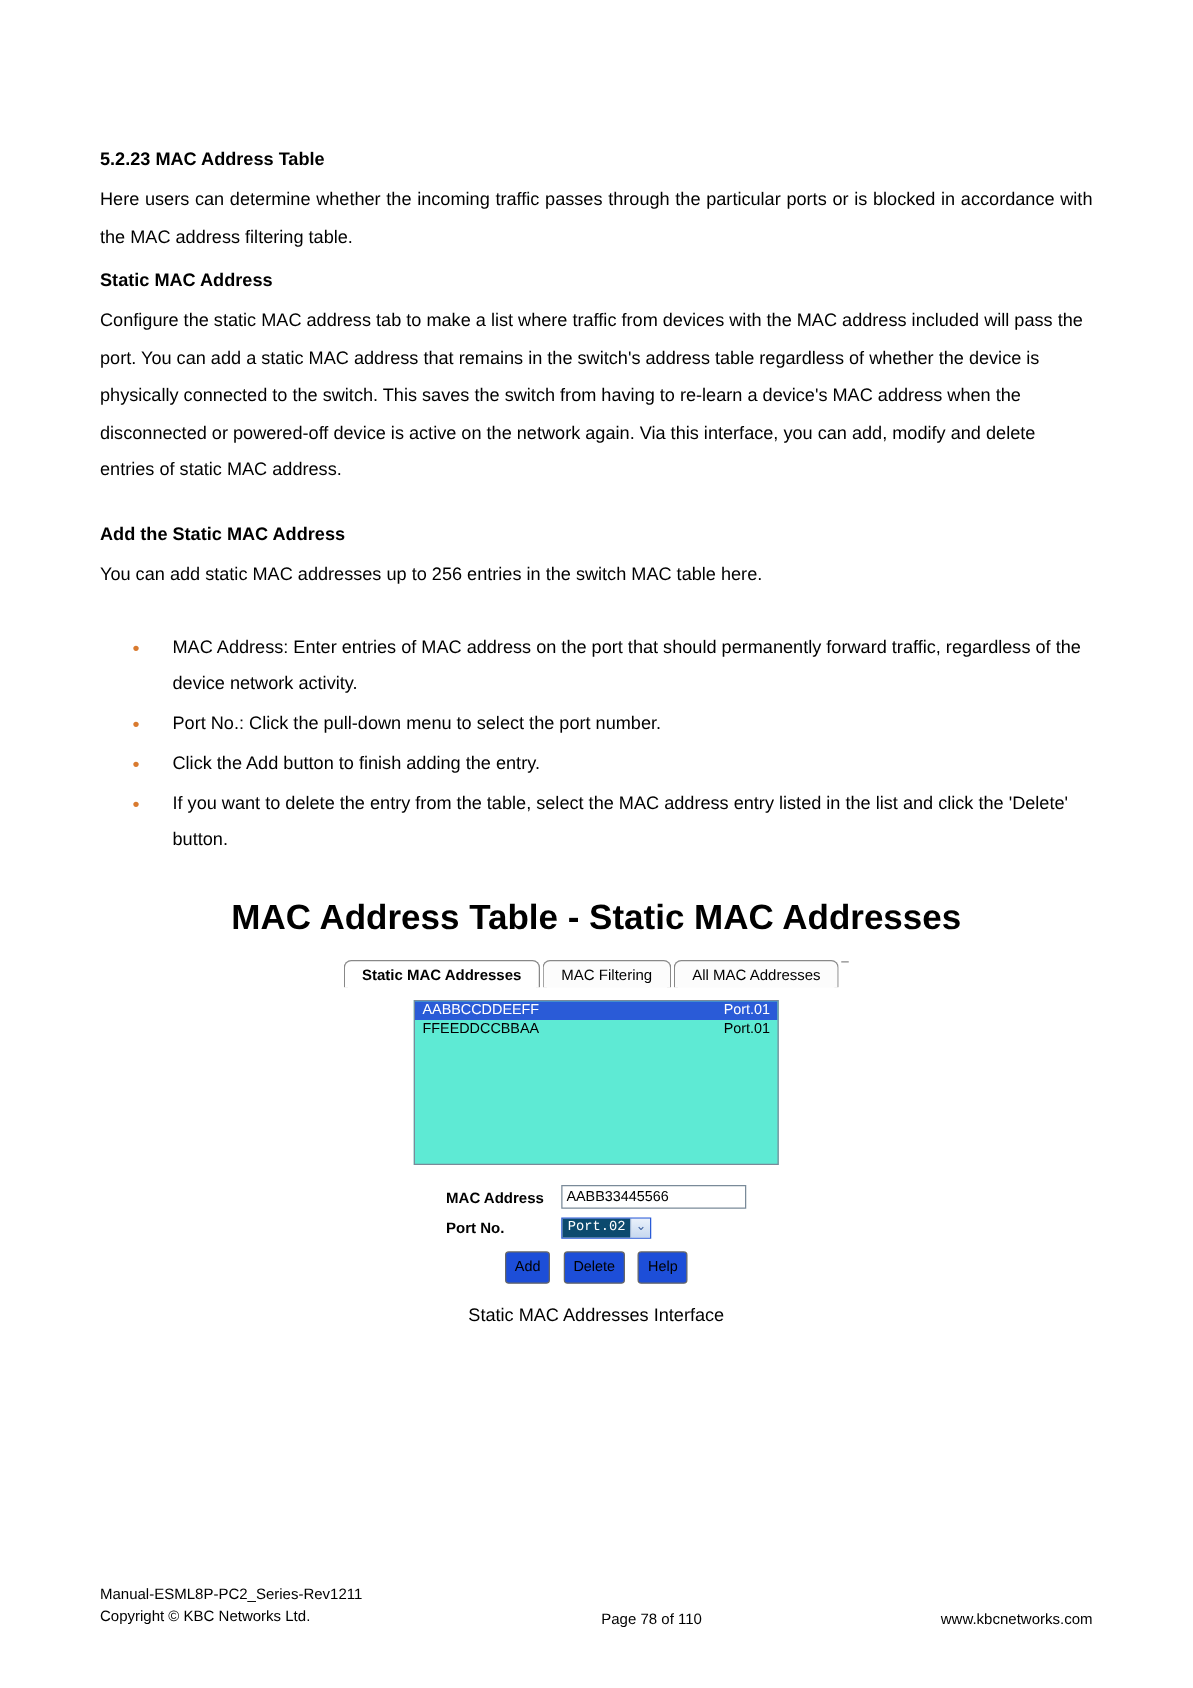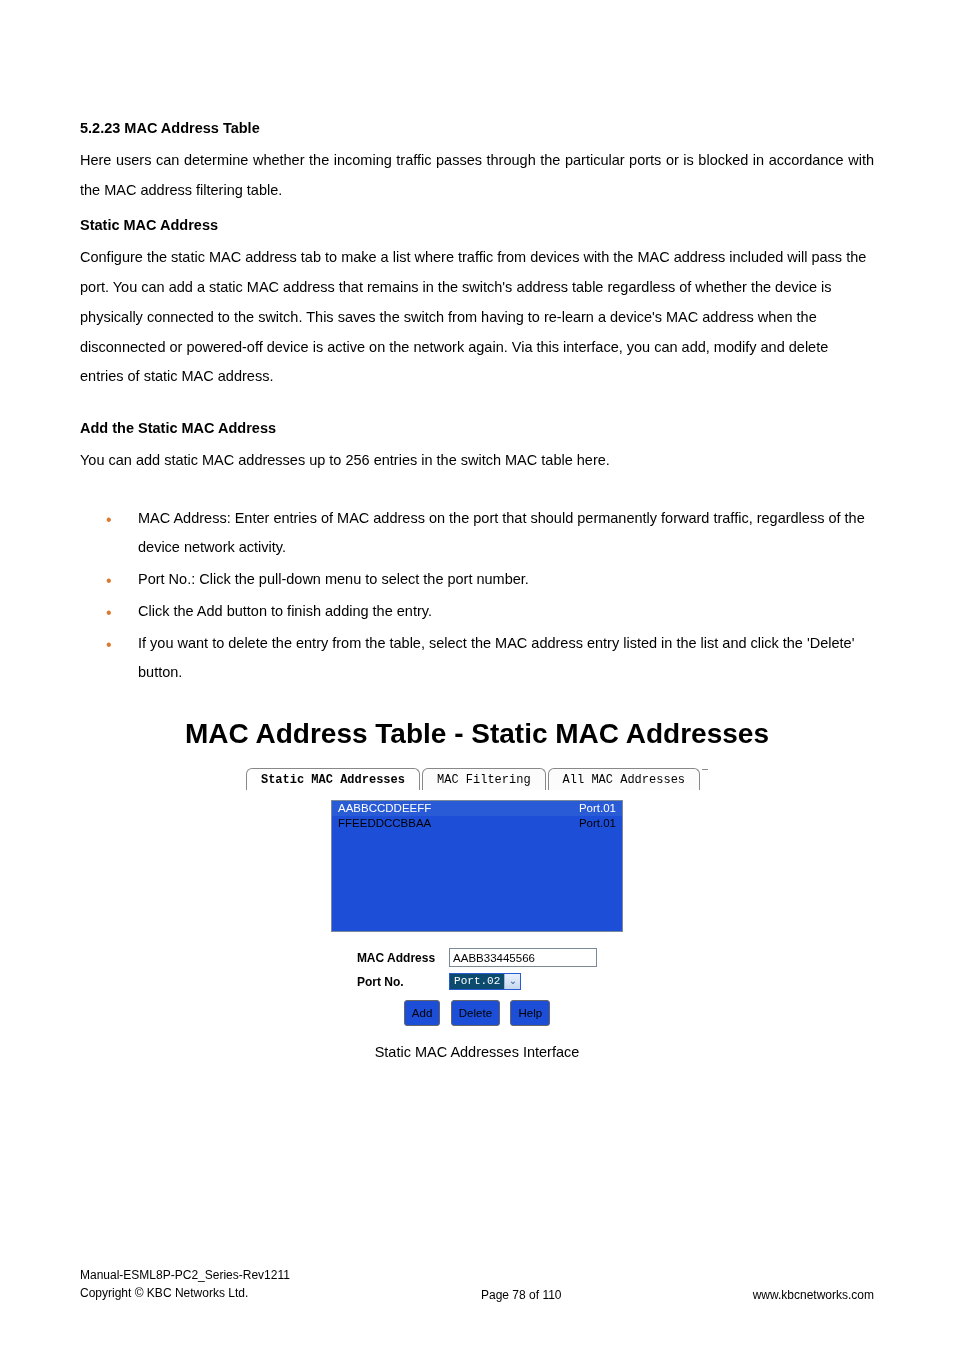--- a/index.html
+++ b/index.html
@@ -60,21 +60,21 @@
     font-family: Arial, sans-serif;
     font-size: 28px;
     font-weight: bold;
     color: #000;
     margin-bottom: 18px;
   }
   .tabs-row {
     display: flex;
     justify-content: center;
     align-items: flex-start;
-    font-family: Liberation Mono, monospace;
+    font-family: Liberation Sans, sans-serif;
     font-size: 12px;
   }
   .tab {
     border: 1px solid #888;
     border-bottom: none;
     border-radius: 6px 6px 0 0;
     padding: 4px 14px 3px 14px;
     background: #fcfcfc;
     margin-right: 2px;
     cursor: pointer;
@@ -94,21 +94,21 @@
     text-align: center;
   }
   .listbox {
     width: 290px;
     height: 130px;
     border: 1px solid #7a8a99;
     margin: 10px auto 12px auto;
     font-family: Arial, sans-serif;
     font-size: 11.5px;
     text-align: right;
-    background: #1d4ed8;
+    background: #5eead4;
     overflow: hidden;
   }
   .listbox .row {
     display: flex;
     justify-content: space-between;
     padding: 0 6px;
     height: 15px;
     line-height: 15px;
     cursor: pointer;
   }

